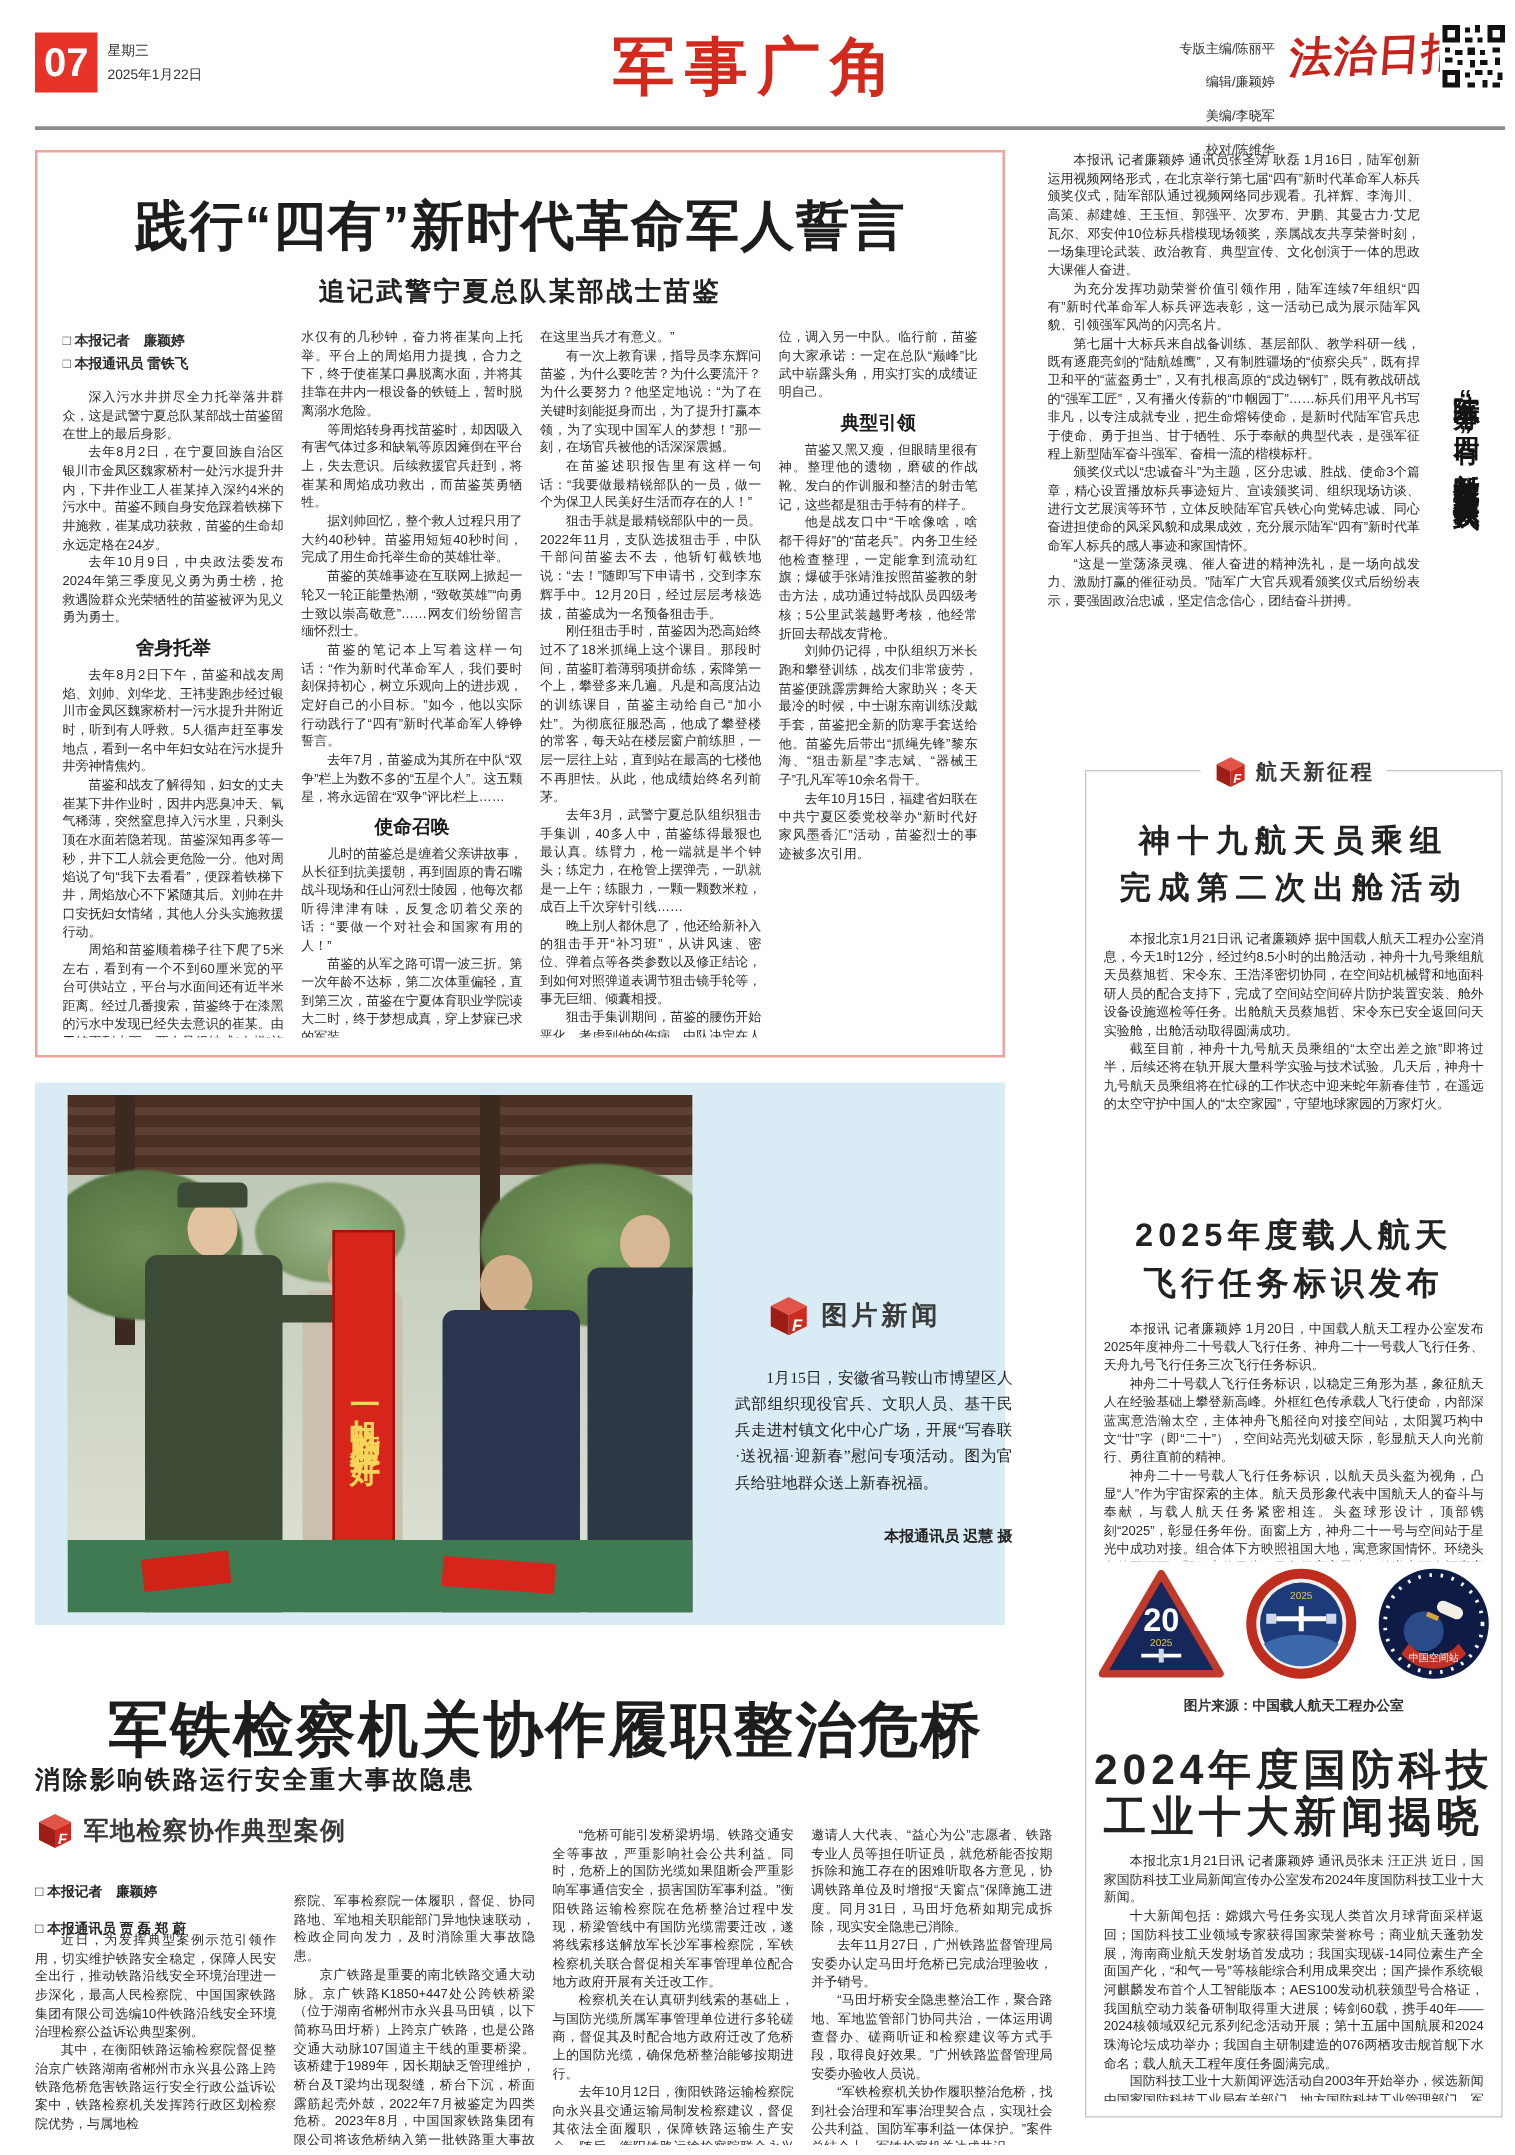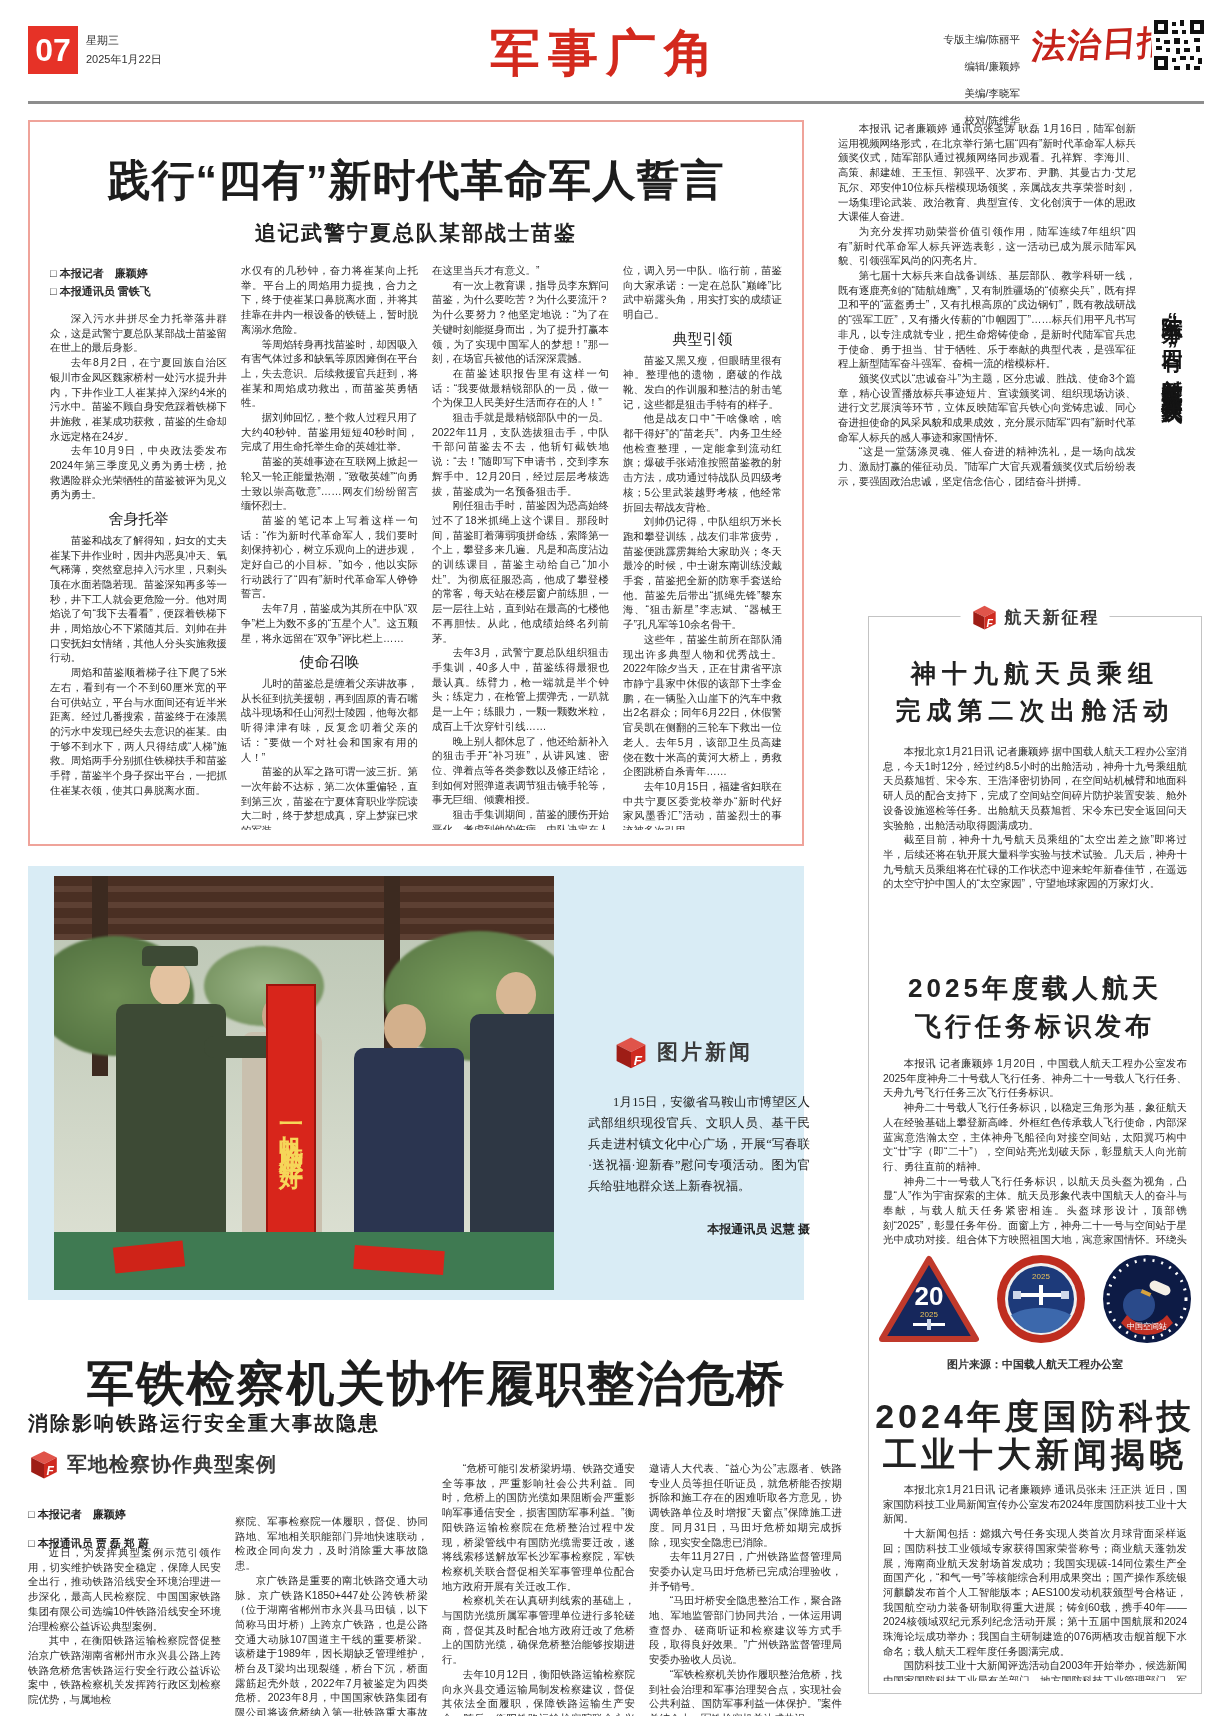--- a/index.html
+++ b/index.html
@@ -19,21 +19,21 @@
   .paper-logo{right:62px;top:22px;width:118px;font-size:34px;font-weight:900;color:#c5231b;
               font-family:"Liberation Serif","DejaVu Serif",serif;transform:skewX(-6deg) rotate(-2deg);
               letter-spacing:1px;white-space:nowrap;}
   .qr{right:6px;top:18px;}
   .head-rule{left:28px;right:8px;top:101px;height:3px;background:#8d8d8d;}
 
   
   .col{position:absolute;overflow:hidden;text-align:justify;font-size:10.4px;line-height:14.7px;color:#2b2b2b;}
   .col .para{margin:0;text-indent:2em;}
   .col .para.noind{text-indent:0;}
-  .xhead{font-weight:normal;font-size:15px;text-align:center;text-indent:0;margin:9px 0 7px;color:#1c1c1c;}
+  .xhead{font-weight:bold;font-size:15px;text-align:center;text-indent:0;margin:9px 0 7px;color:#1c1c1c;}
   .byline{font-size:11px;font-weight:bold;line-height:18px;margin-bottom:12px;}
   .byline .para{text-indent:0;}
 
   
   .lead-box{left:28px;top:120px;width:772px;height:722px;border:2px solid #efa39a;background:#fff;}
   .lead-hl{left:0;right:0;top:30px;text-align:center;font-size:43px;font-weight:bold;color:#1d1d1d;letter-spacing:1px;}
   .lead-sub{left:0;right:0;top:97px;text-align:center;font-size:21px;font-weight:bold;color:#222;letter-spacing:2px;}
 
   
   .vert-hl{writing-mode:vertical-rl;text-orientation:upright;font-size:21px;font-weight:bold;color:#141414;
@@ -135,20 +135,21 @@
     <div class="col" style="left:20px;top:142px;width:177px;bottom:14px;">
       <div class="byline">
           <p class="para">□ 本报记者　廉颖婷</p>
           <p class="para">□ 本报通讯员 雷铁飞</p>
         </div>
       <div>
           <p class="para">深入污水井拼尽全力托举落井群众，这是武警宁夏总队某部战士苗鉴留在世上的最后身影。</p>
           <p class="para">去年8月2日，在宁夏回族自治区银川市金凤区魏家桥村一处污水提升井内，下井作业工人崔某掉入深约4米的污水中。苗鉴不顾自身安危踩着铁梯下井施救，崔某成功获救，苗鉴的生命却永远定格在24岁。</p>
           <p class="para">去年10月9日，中央政法委发布2024年第三季度见义勇为勇士榜，抢救遇险群众光荣牺牲的苗鉴被评为见义勇为勇士。</p>
           <div class="xhead">舍身托举</div>
+          <p class="para">去年8月2日下午，苗鉴和战友周焰、刘帅、刘华龙、王祎斐跑步经过银川市金凤区魏家桥村一污水提升井附近时，听到有人呼救。5人循声赶至事发地点，看到一名中年妇女站在污水提升井旁神情焦灼。</p>
           <p class="para">苗鉴和战友了解得知，妇女的丈夫崔某下井作业时，因井内恶臭冲天、氧气稀薄，突然窒息掉入污水里，只剩头顶在水面若隐若现。苗鉴深知再多等一秒，井下工人就会更危险一分。他对周焰说了句“我下去看看”，便踩着铁梯下井，周焰放心不下紧随其后。刘帅在井口安抚妇女情绪，其他人分头实施救援行动。</p>
           <p class="para">周焰和苗鉴顺着梯子往下爬了5米左右，看到有一个不到60厘米宽的平台可供站立，平台与水面间还有近半米距离。经过几番搜索，苗鉴终于在漆黑的污水中发现已经失去意识的崔某。由于够不到水下，两人只得结成“人梯”施救。周焰两手分别抓住铁梯扶手和苗鉴手臂，苗鉴半个身子探出平台，一把抓住崔某衣领，使其口鼻脱离水面。</p>
         </div>
     </div>
     <div class="col" style="left:211px;top:142px;width:177px;bottom:14px;">
         <p class="para noind">水仅有的几秒钟，奋力将崔某向上托举。平台上的周焰用力提拽，合力之下，终于使崔某口鼻脱离水面，并将其挂靠在井内一根设备的铁链上，暂时脱离溺水危险。</p>
         <p class="para">等周焰转身再找苗鉴时，却因吸入有害气体过多和缺氧等原因瘫倒在平台上，失去意识。后续救援官兵赶到，将崔某和周焰成功救出，而苗鉴英勇牺牲。</p>
         <p class="para">据刘帅回忆，整个救人过程只用了大约40秒钟。苗鉴用短短40秒时间，完成了用生命托举生命的英雄壮举。</p>
         <p class="para">苗鉴的英雄事迹在互联网上掀起一轮又一轮正能量热潮，“致敬英雄”“向勇士致以崇高敬意”……网友们纷纷留言缅怀烈士。</p>
         <p class="para">苗鉴的笔记本上写着这样一句话：“作为新时代革命军人，我们要时刻保持初心，树立乐观向上的进步观，定好自己的小目标。”如今，他以实际行动践行了“四有”新时代革命军人铮铮誓言。</p>
@@ -166,21 +167,20 @@
         <p class="para">去年3月，武警宁夏总队组织狙击手集训，40多人中，苗鉴练得最狠也最认真。练臂力，枪一端就是半个钟头；练定力，在枪管上摆弹壳，一趴就是一上午；练眼力，一颗一颗数米粒，成百上千次穿针引线……</p>
         <p class="para">晚上别人都休息了，他还给新补入的狙击手开“补习班”，从讲风速、密位、弹着点等各类参数以及修正结论，到如何对照弹道表调节狙击镜手轮等，事无巨细、倾囊相授。</p>
         <p class="para">狙击手集训期间，苗鉴的腰伤开始恶化。考虑到他的伤病，中队决定在人员调整时，将苗鉴调整到训练量相对偏小的机动分队。</p>
       </div>
     <div class="col" style="left:593px;top:142px;width:159px;bottom:14px;">
         <p class="para noind">位，调入另一中队。临行前，苗鉴向大家承诺：一定在总队“巅峰”比武中崭露头角，用实打实的成绩证明自己。</p>
         <div class="xhead">典型引领</div>
         <p class="para">苗鉴又黑又瘦，但眼睛里很有神。整理他的遗物，磨破的作战靴、发白的作训服和整洁的射击笔记，这些都是狙击手特有的样子。</p>
         <p class="para">他是战友口中“干啥像啥，啥都干得好”的“苗老兵”。内务卫生经他检查整理，一定能拿到流动红旗；爆破手张靖淮按照苗鉴教的射击方法，成功通过特战队员四级考核；5公里武装越野考核，他经常折回去帮战友背枪。</p>
         <p class="para">刘帅仍记得，中队组织万米长跑和攀登训练，战友们非常疲劳，苗鉴便跳霹雳舞给大家助兴；冬天最冷的时候，中士谢东南训练没戴手套，苗鉴把全新的防寒手套送给他。苗鉴先后带出“抓绳先锋”黎东海、“狙击新星”李志斌、“器械王子”孔凡军等10余名骨干。</p>
-        <p class="para">这些年，苗鉴生前所在部队涌现出许多典型人物和优秀战士。2022年除夕当天，正在甘肃省平凉市静宁县家中休假的该部下士李金鹏，在一辆坠入山崖下的汽车中救出2名群众；同年6月22日，休假警官吴凯在侧翻的三轮车下救出一位老人。去年5月，该部卫生员高建侥在数十米高的黄河大桥上，勇救企图跳桥自杀青年……</p>
         <p class="para">去年10月15日，福建省妇联在中共宁夏区委党校举办“新时代好家风墨香汇”活动，苗鉴烈士的事迹被多次引用。</p>
       </div>
   </div>
 
   <div class="abs" style="left:836px;top:118px;width:368px;height:452px;">
     <div class="col" style="left:2px;top:4px;width:298px;bottom:4px;">
         <p class="para">本报讯 记者廉颖婷 通讯员张圣涛 耿磊 1月16日，陆军创新运用视频网络形式，在北京举行第七届“四有”新时代革命军人标兵颁奖仪式，陆军部队通过视频网络同步观看。孔祥辉、李海川、高策、郝建雄、王玉恒、郭强平、次罗布、尹鹏、其曼古力·艾尼瓦尔、邓安仲10位标兵楷模现场领奖，亲属战友共享荣誉时刻，一场集理论武装、政治教育、典型宣传、文化创演于一体的思政大课催人奋进。</p>
         <p class="para">为充分发挥功勋荣誉价值引领作用，陆军连续7年组织“四有”新时代革命军人标兵评选表彰，这一活动已成为展示陆军风貌、引领强军风尚的闪亮名片。</p>
         <p class="para">第七届十大标兵来自战备训练、基层部队、教学科研一线，既有逐鹿亮剑的“陆航雄鹰”，又有制胜疆场的“侦察尖兵”，既有捍卫和平的“蓝盔勇士”，又有扎根高原的“戍边钢钉”，既有教战研战的“强军工匠”，又有播火传薪的“巾帼园丁”……标兵们用平凡书写非凡，以专注成就专业，把生命熔铸使命，是新时代陆军官兵忠于使命、勇于担当、甘于牺牲、乐于奉献的典型代表，是强军征程上新型陆军奋斗强军、奋楫一流的楷模标杆。</p>
         <p class="para">颁奖仪式以“忠诚奋斗”为主题，区分忠诚、胜战、使命3个篇章，精心设置播放标兵事迹短片、宣读颁奖词、组织现场访谈、进行文艺展演等环节，立体反映陆军官兵铁心向党铸忠诚、同心奋进担使命的风采风貌和成果成效，充分展示陆军“四有”新时代革命军人标兵的感人事迹和家国情怀。</p>

